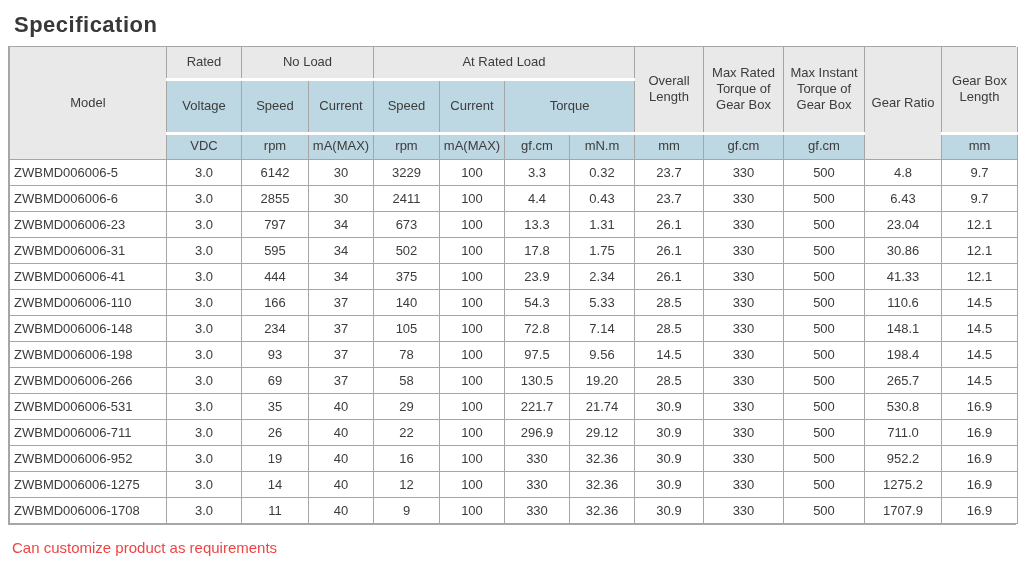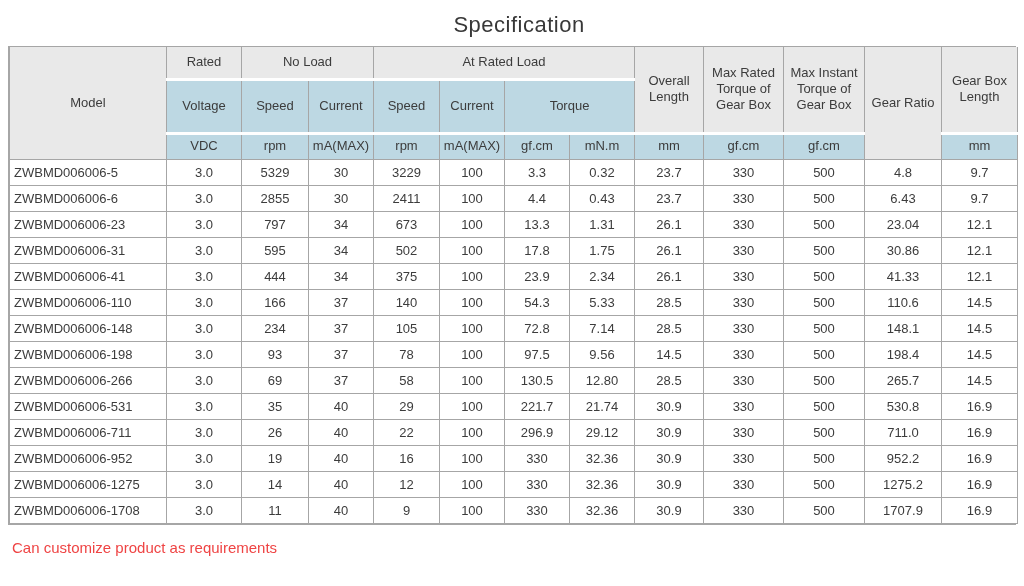--- a/index.html
+++ b/index.html
@@ -14,24 +14,23 @@
   body{
     width:1024px;height:586px;
     background:var(--bg);
     font-family:"Liberation Sans","DejaVu Sans",sans-serif;
     color:var(--text);
     overflow:hidden;
   }
   .page-title{
     margin:12px 0 8px 14px;
     font-size:22px;
-    font-weight:400;
+    font-weight:700;
     letter-spacing:0.5px;
     color:#383838;
-    text-align:center;
   }
   .table-wrap{
     margin-left:8px;
     width:1008px;
     border:1px solid var(--border-gray);
     background:#fff;
   }
   table.spec{
     width:1006px;
     table-layout:fixed;
@@ -128,21 +127,21 @@
         <th class="hblue touch-bottom">mm</th>
         <th class="hblue touch-bottom">gf.cm</th>
         <th class="hblue touch-bottom">gf.cm</th>
         <th class="hblue touch-bottom">mm</th>
       </tr>
     </thead>
     <tbody>
         <tr>
           <td class="model-cell">ZWBMD006006-5</td>
           <td>3.0</td>
-          <td>5329</td>
+          <td>6142</td>
           <td>30</td>
           <td>3229</td>
           <td>100</td>
           <td>3.3</td>
           <td>0.32</td>
           <td>23.7</td>
           <td>330</td>
           <td>500</td>
           <td>4.8</td>
           <td>9.7</td>
@@ -253,21 +252,21 @@
           <td>14.5</td>
         </tr>
         <tr>
           <td class="model-cell">ZWBMD006006-266</td>
           <td>3.0</td>
           <td>69</td>
           <td>37</td>
           <td>58</td>
           <td>100</td>
           <td>130.5</td>
-          <td>12.80</td>
+          <td>19.20</td>
           <td>28.5</td>
           <td>330</td>
           <td>500</td>
           <td>265.7</td>
           <td>14.5</td>
         </tr>
         <tr>
           <td class="model-cell">ZWBMD006006-531</td>
           <td>3.0</td>
           <td>35</td>

